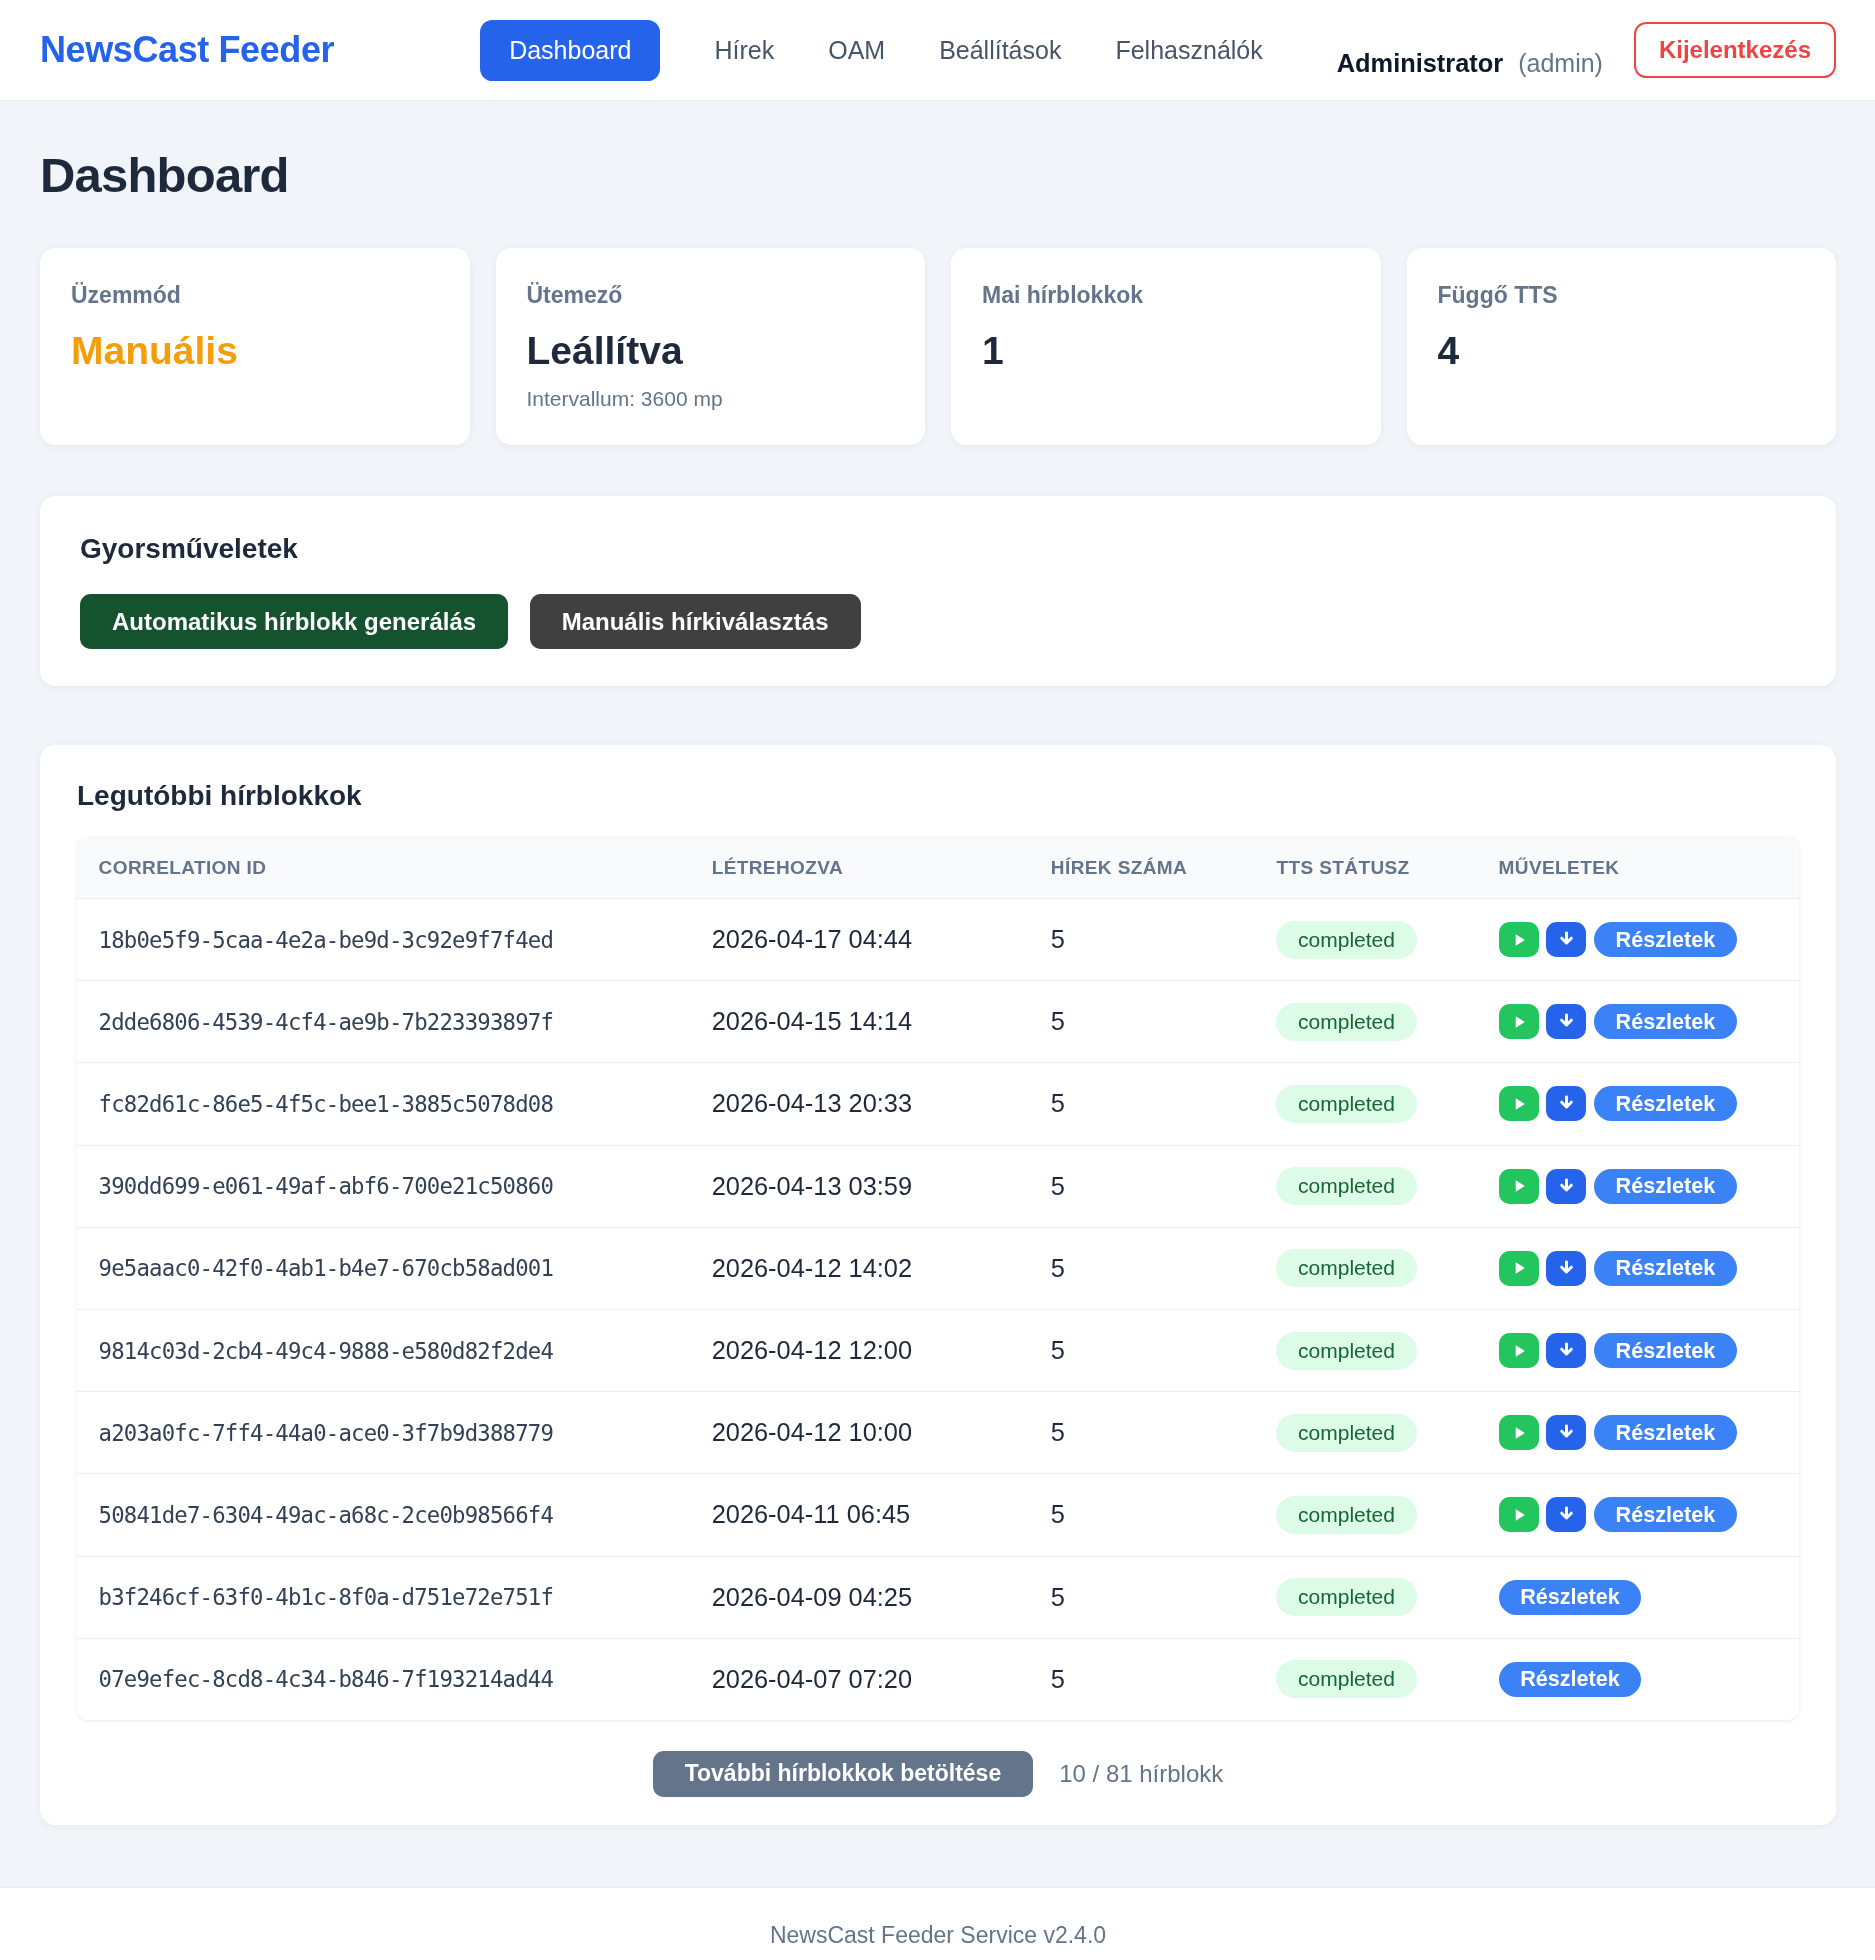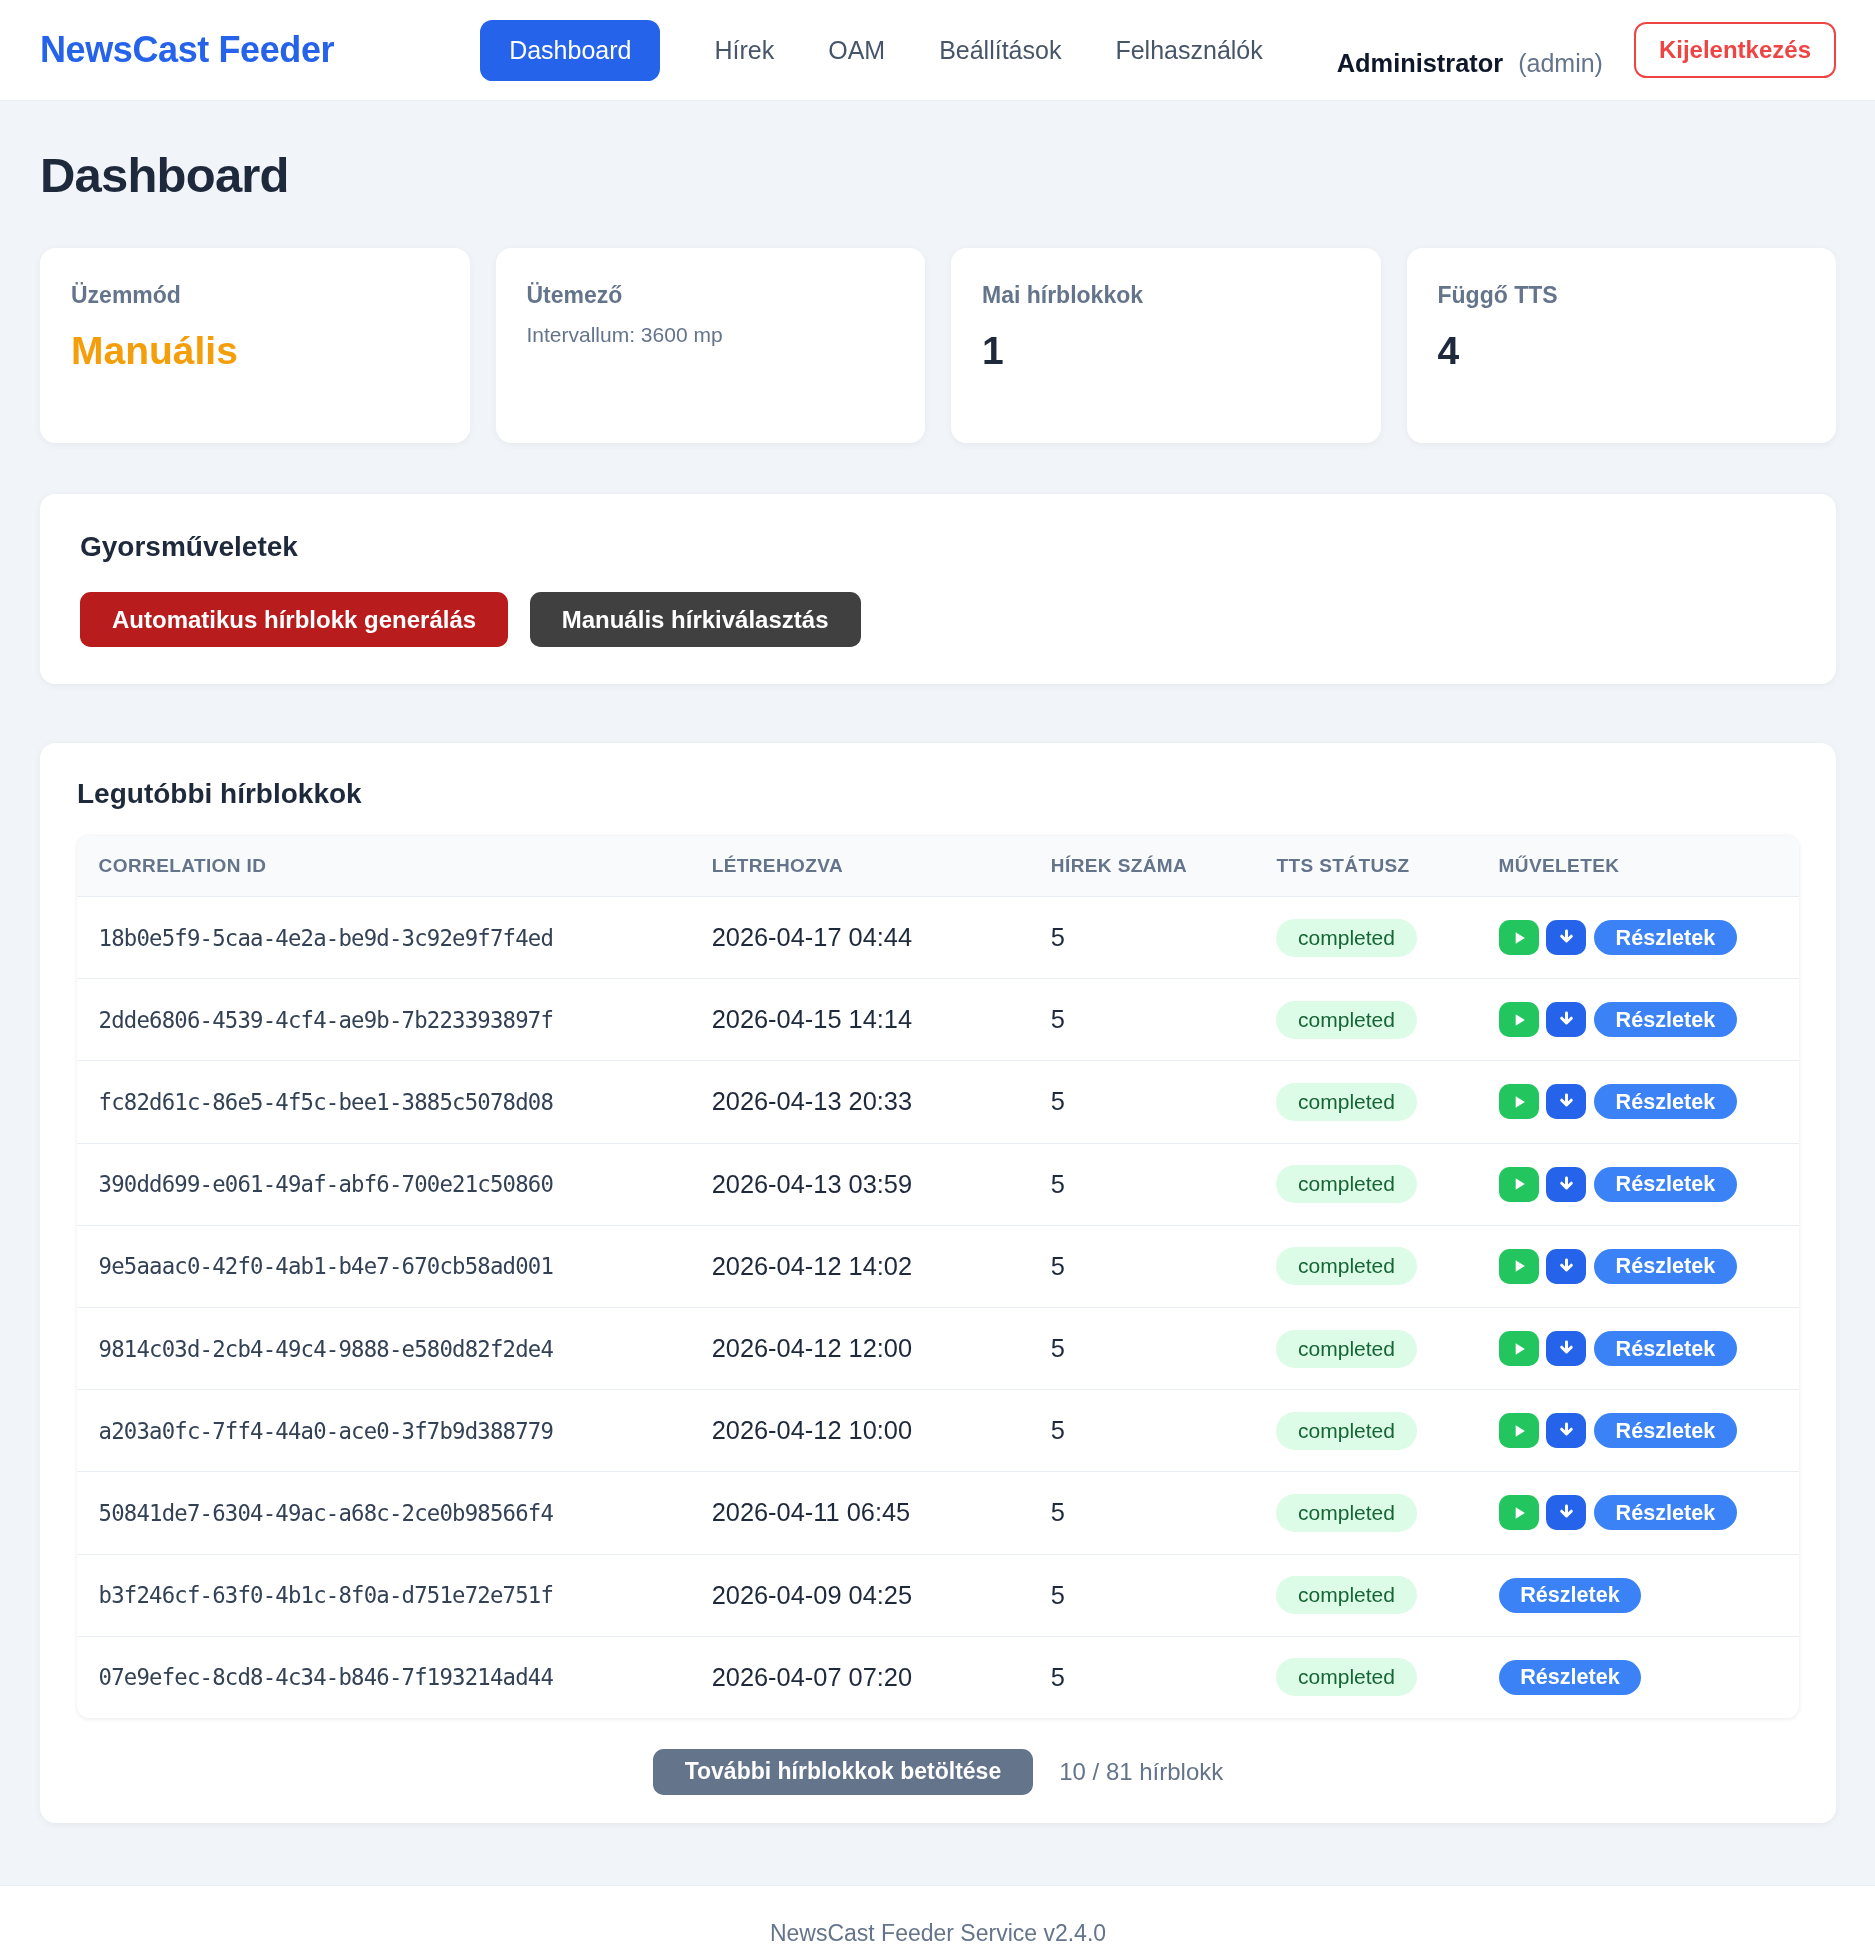--- a/index.html
+++ b/index.html
@@ -52,21 +52,21 @@
     box-shadow: 0 1.5px 7.7px rgba(15,23,42,.05);
   }
   .qa-card { margin-top: 51px; padding: 37px 40px; }
   h2.section-title { font-size: 28px; font-weight: 700; margin: 0; color: #1e293b; }
   .qa-buttons { display: flex; gap: 21.6px; margin-top: 29px; }
   .btn {
     border: none; border-radius: 10.8px; color: #ffffff;
     font-family: inherit; font-size: 24px; font-weight: 600;
     padding: 0 32px; height: 55px; cursor: pointer; white-space: nowrap;
   }
-  .btn-primary { background: #b91c1c; }
+  .btn-primary { background: #14532d; }
   .btn-secondary { background: #404040; }
 
   
   .recent-card { margin-top: 59px; padding: 35px 37px 28px; }
   .table-wrap {
     margin-top: 26px; border-radius: 12.3px;
     box-shadow: 0 0.8px 4.6px rgba(15,23,42,.09);
     overflow: hidden; background: #ffffff;
   }
   table { width: 100%; border-collapse: collapse; }
@@ -134,20 +134,21 @@
 <main>
   <h1 class="page-title">Dashboard</h1>
 
   <section class="stats-row" id="stats-row">
       <div class="stat-card">
         <div class="stat-label">Üzemmód</div>
         <div class="stat-value" style="color: rgb(245, 158, 11);">Manuális</div>
       </div>
       <div class="stat-card">
         <div class="stat-label">Ütemező</div>
+        <div class="stat-value">Leállítva</div>
         <div class="stat-sub">Intervallum: 3600 mp</div>
       </div>
       <div class="stat-card">
         <div class="stat-label">Mai hírblokkok</div>
         <div class="stat-value">1</div>
       </div>
       <div class="stat-card">
         <div class="stat-label">Függő TTS</div>
         <div class="stat-value">4</div>
       </div>

